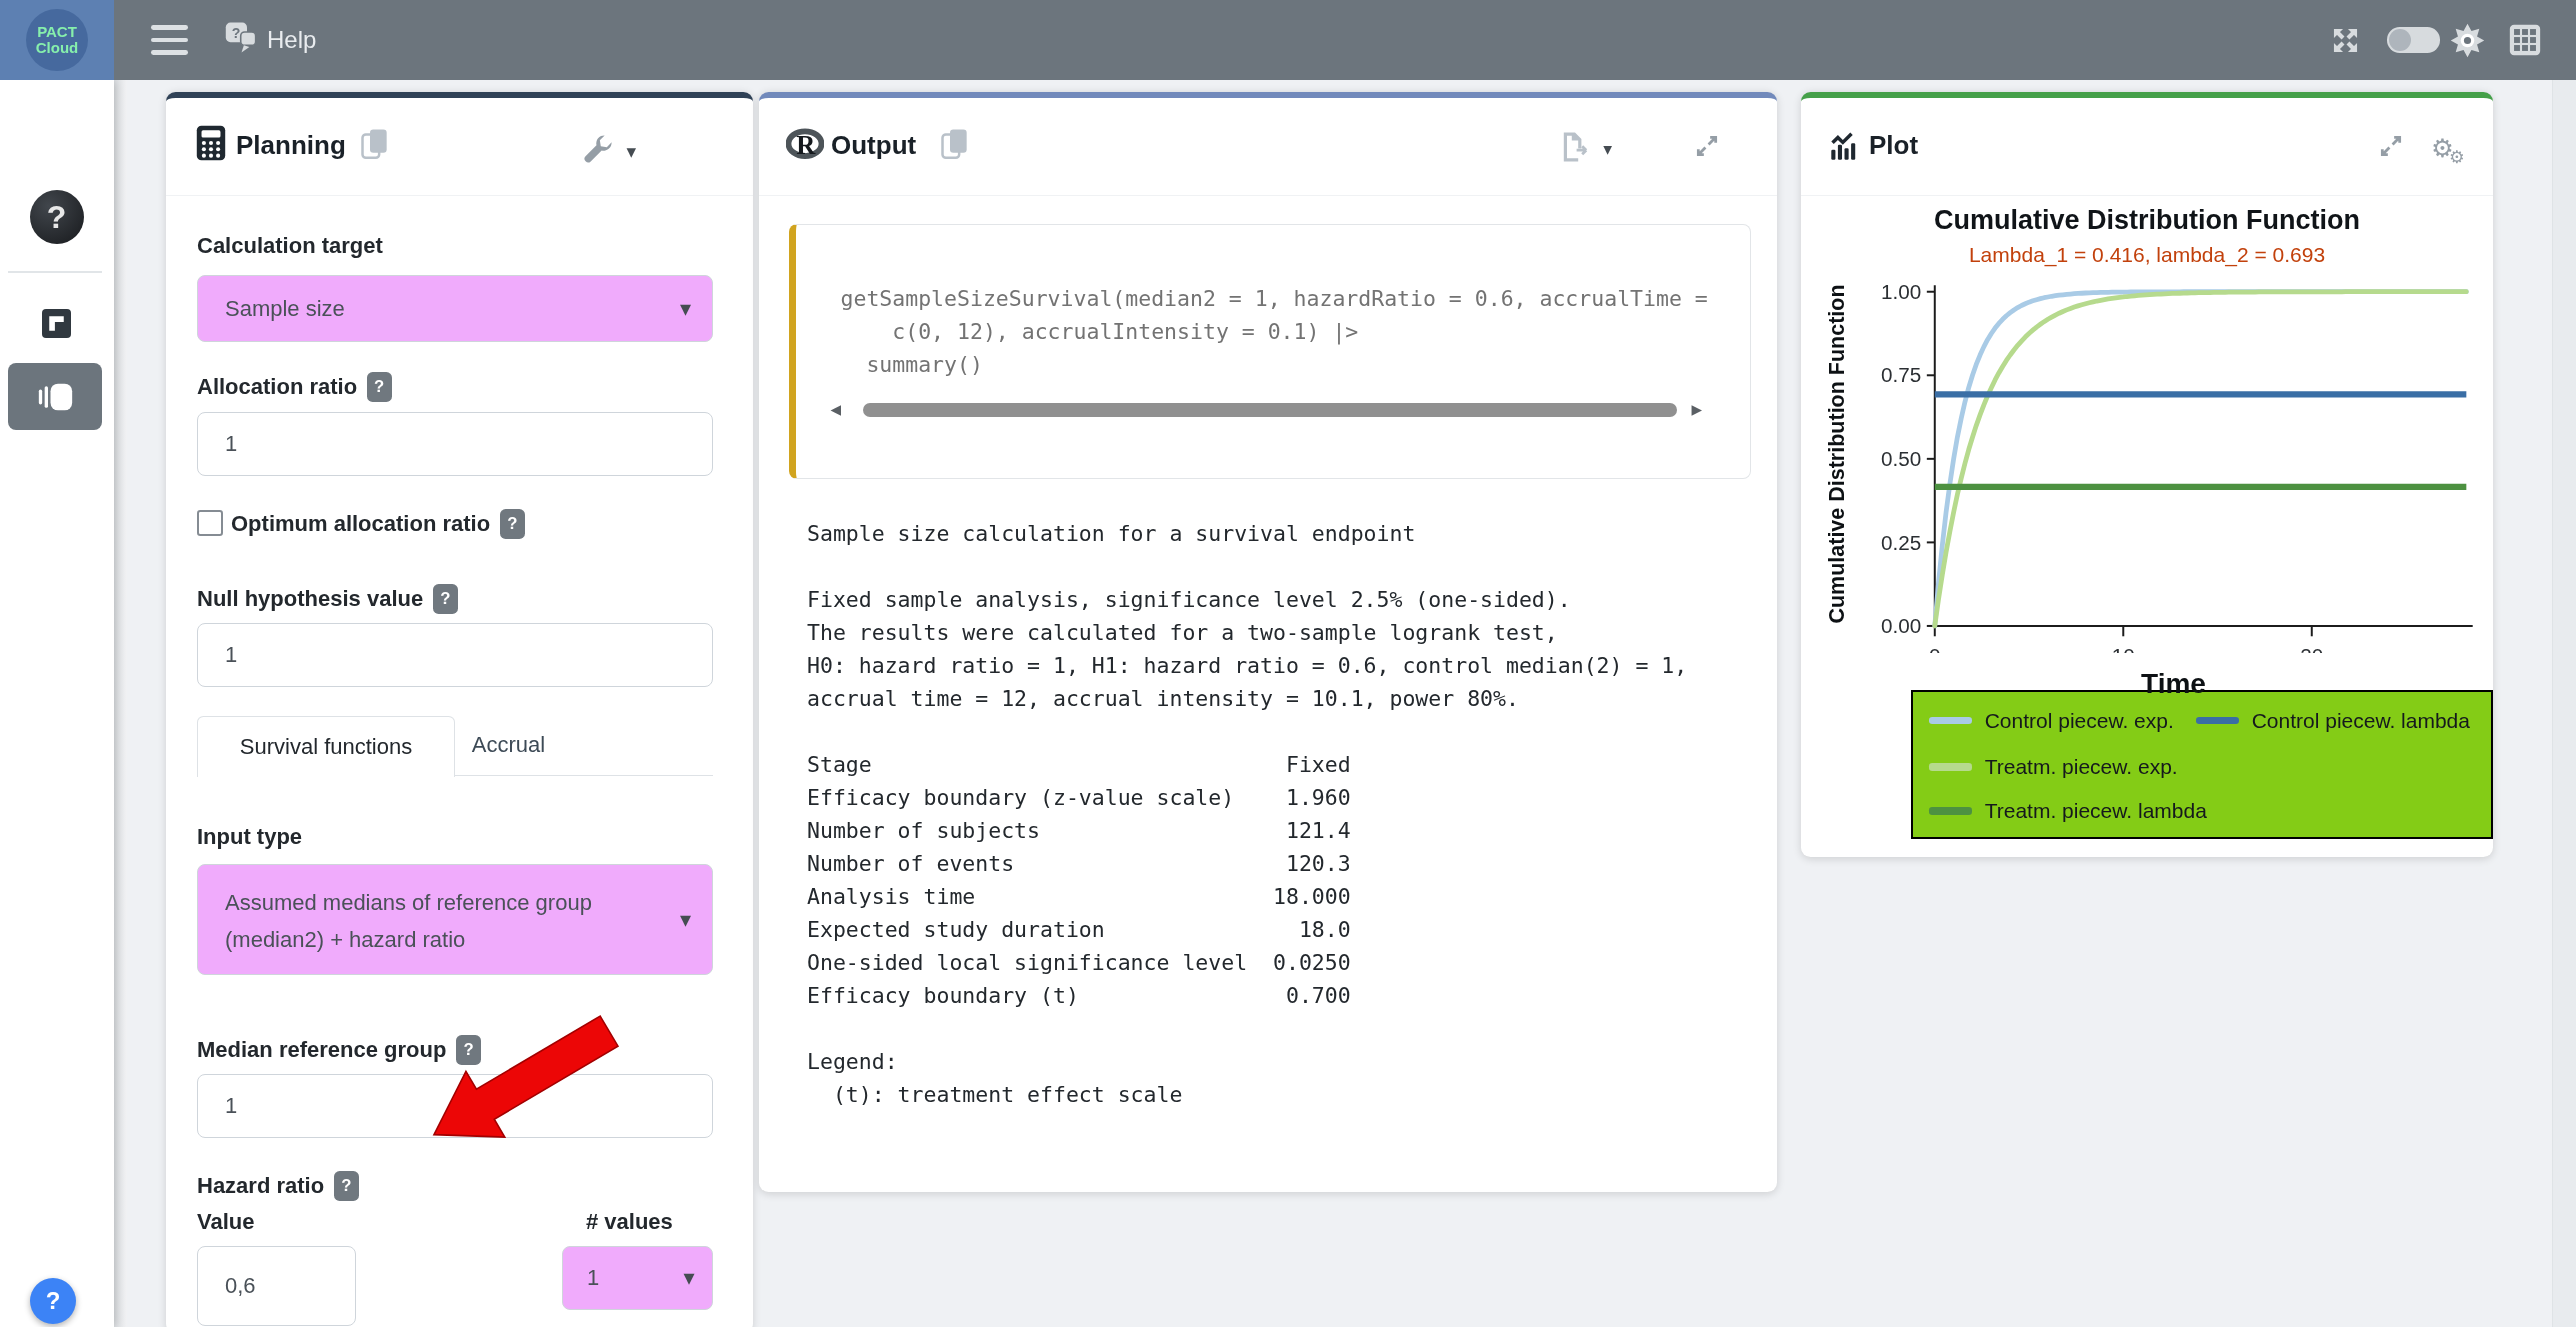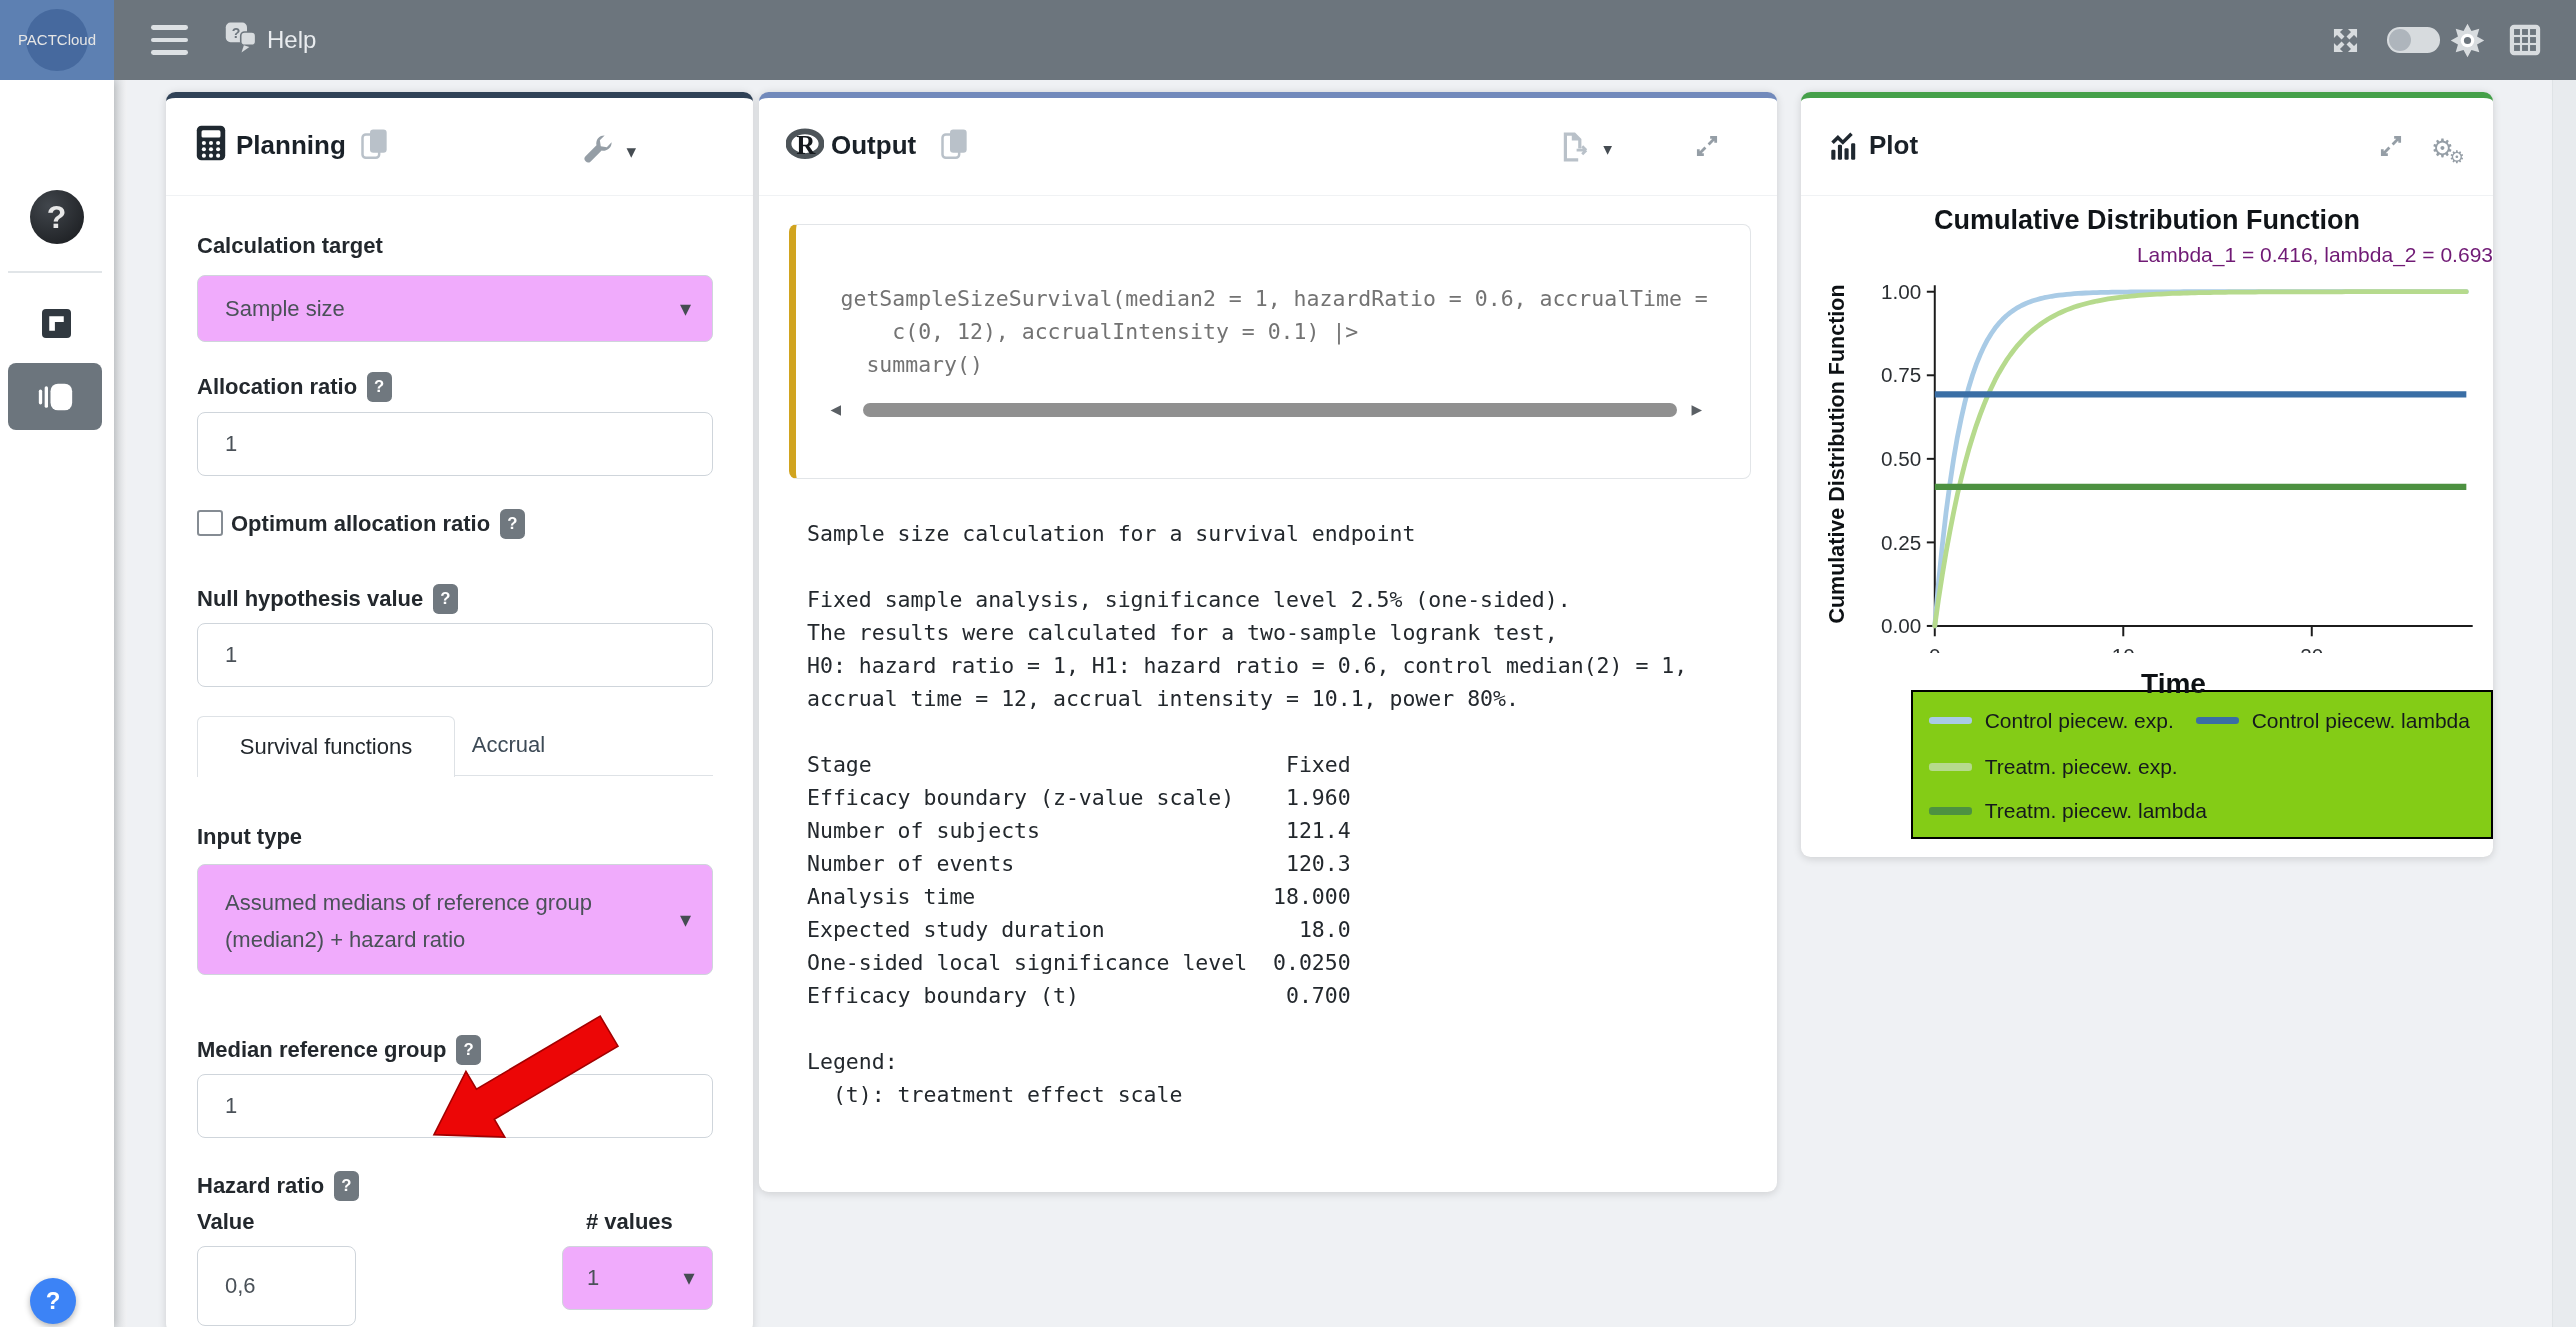--- a/index.html
+++ b/index.html
@@ -2,21 +2,21 @@
 <html style="font-size:12.7px"><head>
 <meta charset="utf-8">
 <style>
   html,body{margin:0;padding:0;}
   body{width:2576px;height:1328px;position:relative;overflow:hidden;
        background:#eff1f4;font-family:"Liberation Sans",sans-serif;}
   .mono{font-family:"DejaVu Sans Mono",monospace;}
   
   #topbar{position:absolute;left:0;top:0;width:2576px;height:80px;background:#6c757d;z-index:20;}
   #brand{position:absolute;left:0;top:0;width:114px;height:80px;background:#5d80b2;display:flex;align-items:center;justify-content:center;}
-  #brand .logo-circle{width:62px;height:62px;border-radius:50%;background:#46699e;display:flex;flex-direction:row;align-items:center;justify-content:center;color:#e5e5e5;font-weight:400;font-size:15px;line-height:16px;}
+  #brand .logo-circle{width:62px;height:62px;border-radius:50%;background:#46699e;display:flex;flex-direction:column;align-items:center;justify-content:center;color:#86efac;font-weight:700;font-size:15px;line-height:16px;}
   .tb-icon{position:absolute;top:0;height:80px;display:flex;align-items:center;justify-content:center;cursor:pointer;}
   #hamburger div{width:37px;height:4.8px;background:#dde1e4;border-radius:2.4px;margin:4px 0;}
   #help-item{position:absolute;left:224px;top:0;height:80px;display:flex;align-items:center;gap:8px;color:#e9ecef;font-size:24px;cursor:pointer;}
   #toggle-track{width:53px;height:25.5px;border-radius:12.7px;background:#d7dbde;position:relative;}
   #toggle-knob{position:absolute;left:1.6px;top:1.6px;width:22px;height:22px;border-radius:50%;background:#aeb5bc;}
   
   #sidebar{position:absolute;left:0;top:80px;width:114px;height:1248px;background:#ffffff;z-index:10;box-shadow:3.2px 0 8px -1.6px rgba(0,0,0,.15);}
   #sb-scroll{position:absolute;left:114px;top:80px;width:12.7px;height:1248px;background:linear-gradient(to right,#d9dcdf,#f1f2f4);}
   #avatar{position:absolute;left:29.5px;top:110px;width:54px;height:54px;border-radius:50%;background:radial-gradient(circle at 35% 30%,#41464c,#17191c);color:#e8e8e8;display:flex;align-items:center;justify-content:center;font-size:32px;font-weight:700;cursor:pointer;}
   #sb-divider{position:absolute;left:8px;top:191px;width:94px;height:1.6px;background:#e1e5e8;}
@@ -314,21 +314,21 @@
       <svg width="30" height="30" viewBox="0 0 38 38" stroke="#959ea6" stroke-width="3.5" fill="none">
         <path d="M23 8h7v7M30 8 21 17M15 30H8v-7M8 30l9-9"></path>
       </svg>
     </span>
     <span class="h-act" style="left:630px;top:35px;font-size:25.5px;">
       <span>⚙</span><span style="font-size:17.5px;position:relative;top:6.4px;left:-4.8px;">⚙</span>
     </span>
   </div>
 
   <div style="position:absolute;left:0;top:107px;width:100%;text-align:center;font-size:27px;font-weight:600;color:#101418;">Cumulative Distribution Function</div>
-  <div style="position:absolute;left:0;top:145px;width:100%;text-align:right;font-size:21px;color:#701a75;">Lambda_1 = 0.416, lambda_2 = 0.693</div>
+  <div style="position:absolute;left:0;top:145px;width:100%;text-align:center;font-size:21px;color:#c2410c;">Lambda_1 = 0.416, lambda_2 = 0.693</div>
 
   <div style="position:absolute;left:24px;top:531px;transform:rotate(-90deg);transform-origin:left top;width:350px;text-align:center;font-weight:700;font-size:21.5px;color:#0d1114;white-space:nowrap;">Cumulative Distribution Function</div>
 
   <svg id="cdf-svg" style="position:absolute;left:70px;top:181px;" width="605" height="374" viewBox="0 0 760 470">
       <line x1="80" y1="8" x2="80" y2="436" stroke="#1c1c1c" stroke-width="2.5"></line>
       <line x1="80" y1="436" x2="756" y2="436" stroke="#1c1c1c" stroke-width="2.5"></line>
       <line x1="70" y1="436" x2="80" y2="436" stroke="#1c1c1c" stroke-width="2.5"></line>
       <text x="63" y="445" text-anchor="end" font-size="26" fill="#2b2f33" font-family="Liberation Sans,sans-serif">0.00</text>
       <line x1="70" y1="331" x2="80" y2="331" stroke="#1c1c1c" stroke-width="2.5"></line>
       <text x="63" y="340" text-anchor="end" font-size="26" fill="#2b2f33" font-family="Liberation Sans,sans-serif">0.25</text>

